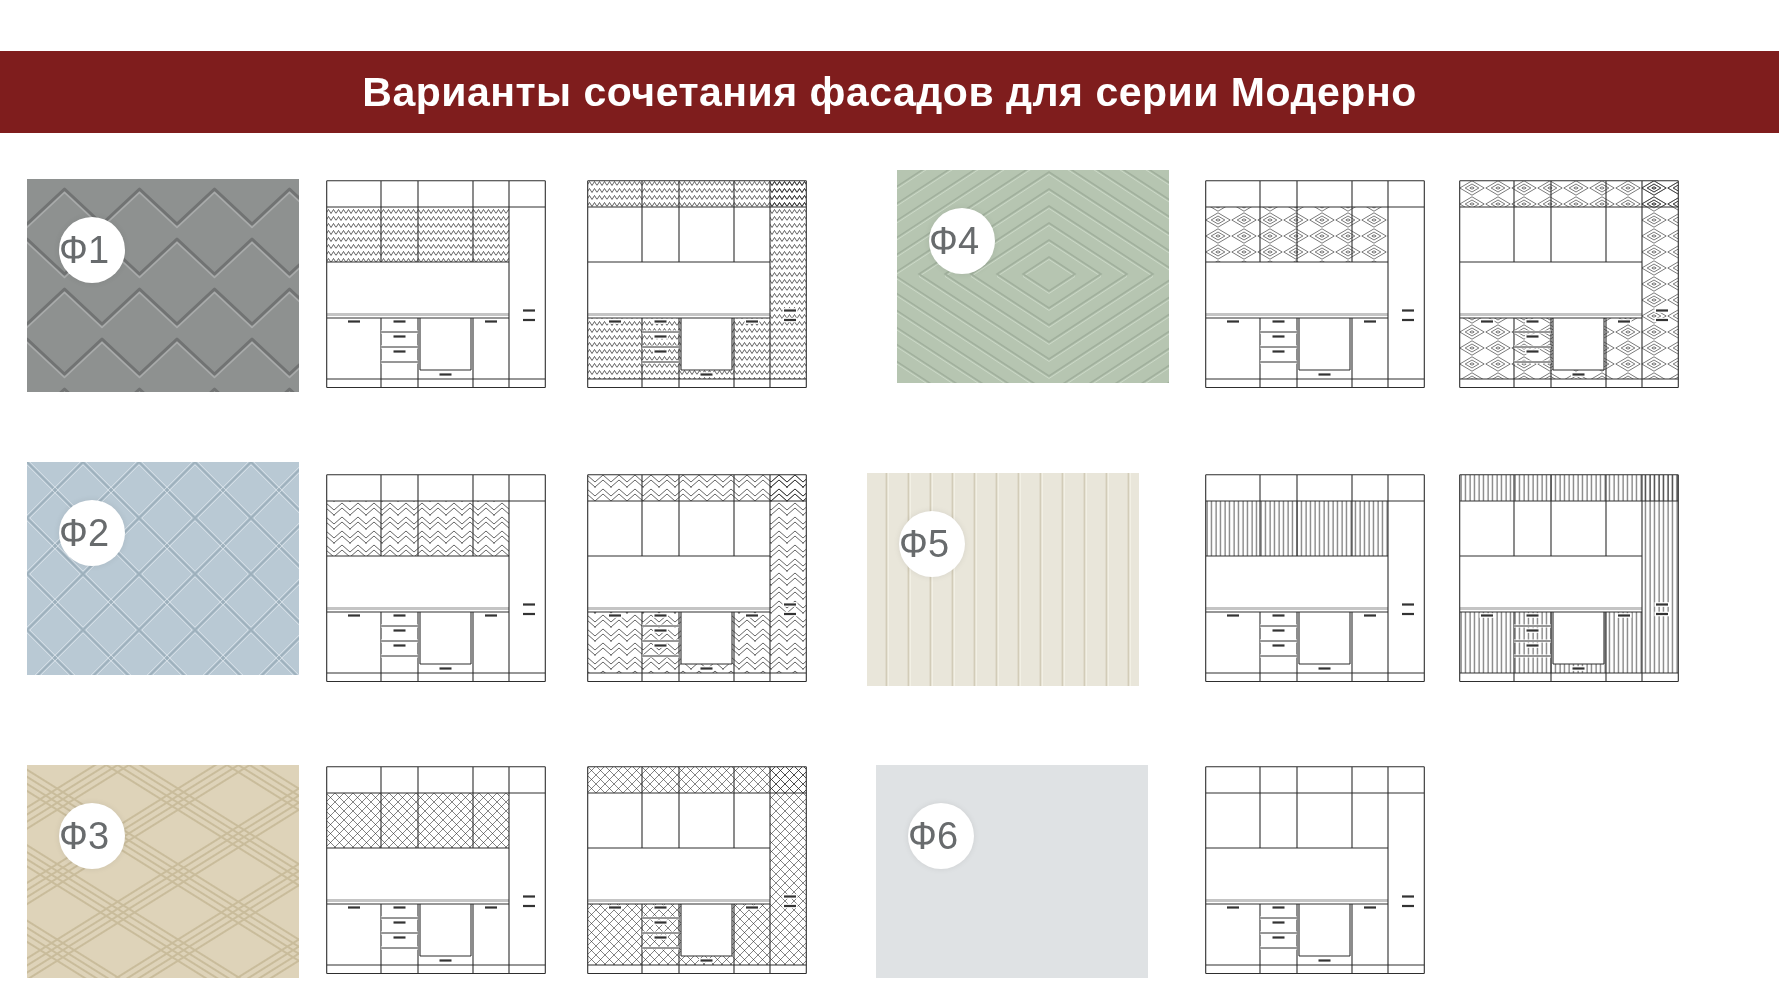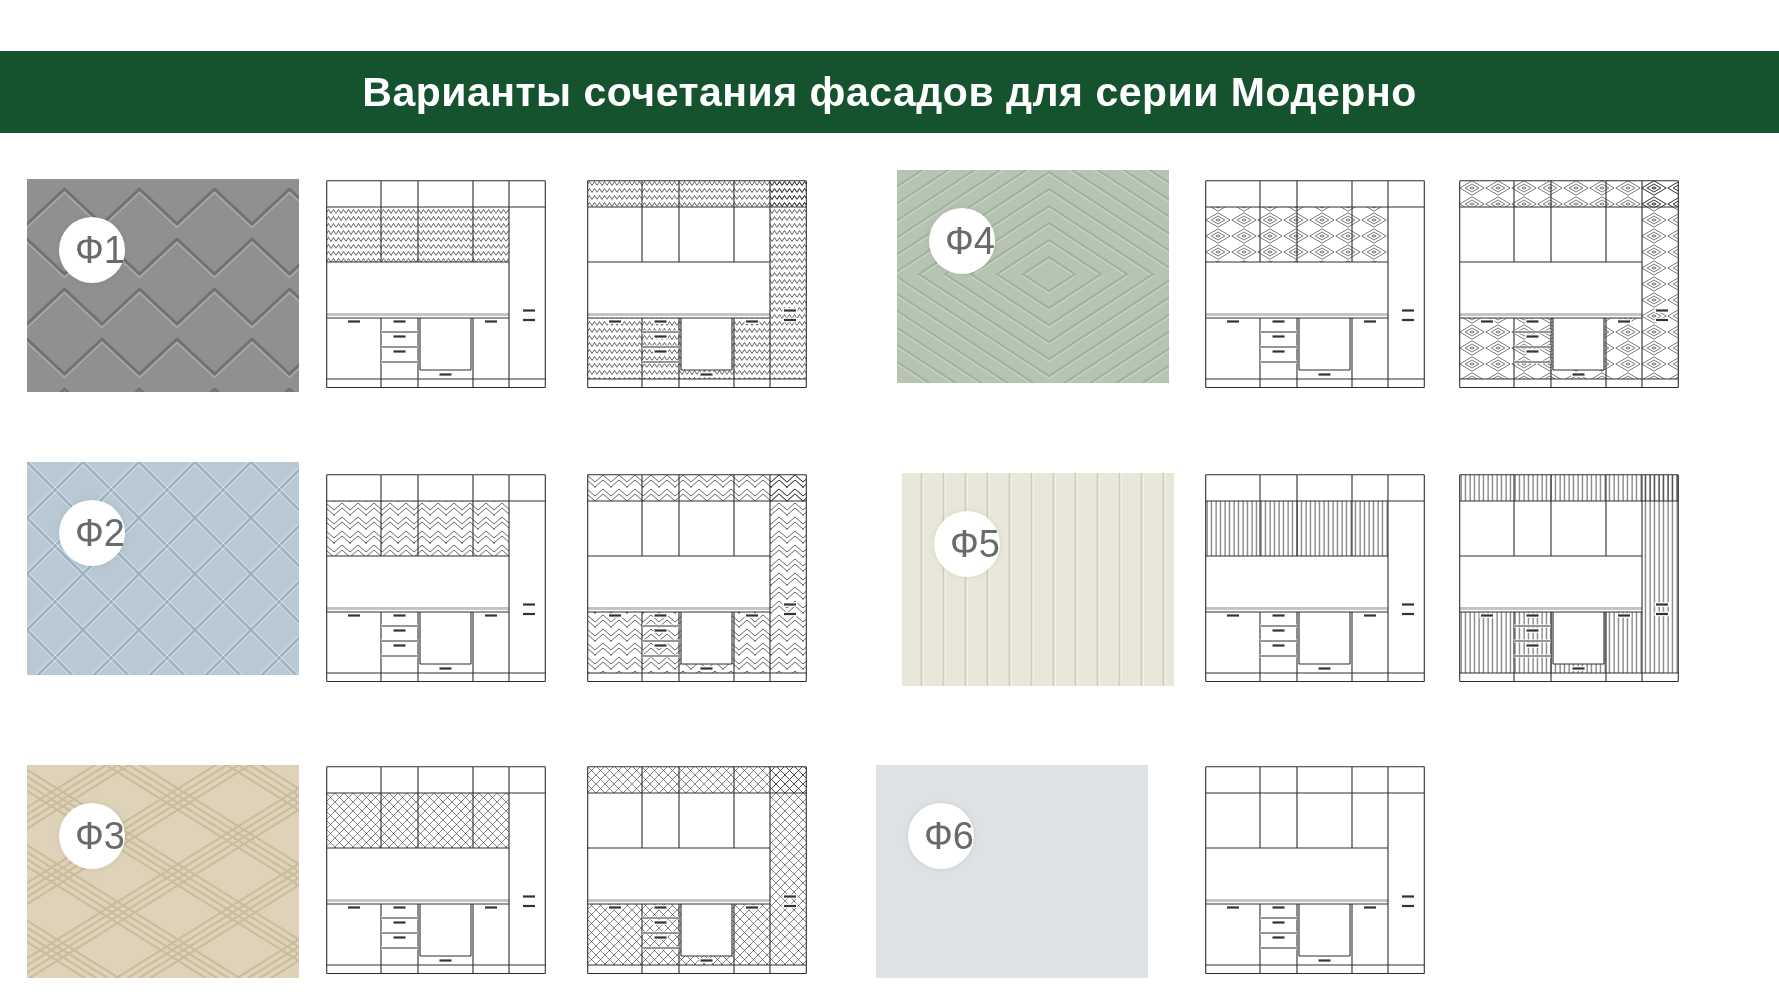--- a/index.html
+++ b/index.html
@@ -1,24 +1,24 @@
 <!DOCTYPE html>
 <html><head>
 <meta charset="utf-8">
 <style>
   html,body{margin:0;padding:0;background:#ffffff;}
   .page{position:relative;width:1779px;height:1000px;background:#ffffff;overflow:hidden;
         font-family:"Liberation Sans", sans-serif;}
-  .banner{position:absolute;left:0;top:51px;width:100%;height:82px;background:#14532d;
+  .banner{position:absolute;left:0;top:51px;width:100%;height:82px;background:#7f1d1d;
           display:flex;align-items:center;justify-content:center;}
   .banner-title{color:#ffffff;font-size:41px;font-weight:600;letter-spacing:0.5px;white-space:nowrap;}
   .swatch{position:absolute;width:272px;height:213px;}
   .swatch-svg{position:absolute;left:0;top:0;display:block;}
   .badge{position:absolute;left:32px;top:38px;width:66px;height:66px;border-radius:50%;
-         background:#ffffff;display:flex;align-items:center;justify-content:flex-end;
+         background:#ffffff;display:flex;align-items:center;justify-content:flex-start;
          box-shadow:0 0 6px rgba(0,0,0,0.08);}
   .badge span{color:#686b6d;font-size:38px;font-weight:500;line-height:1;}
   .kitchen{position:absolute;display:block;}
   .defs-holder{position:absolute;width:0;height:0;}
 </style>
 </head>
 <body>
 
 <div class="page">
 
@@ -276,21 +276,21 @@
         <rect x="195.5" y="128.2" width="15" height="4.6" fill="#ffffff"></rect>
         <rect x="197" y="129.4" width="12" height="2.2" fill="#333333"></rect>
         <rect x="195.5" y="137.7" width="15" height="4.6" fill="#ffffff"></rect>
         <rect x="197" y="138.9" width="12" height="2.2" fill="#333333"></rect>
         <rect x="112" y="192.2" width="15" height="4.6" fill="#ffffff"></rect>
         <rect x="113.5" y="193.4" width="12" height="2.2" fill="#333333"></rect>
       </svg>
   </div>
 
   <div>
-    <div class="swatch" style="left:902px;top:473px">
+    <div class="swatch" style="left:867px;top:473px">
       <svg class="swatch-svg" width="272" height="213">
           <rect x="0" y="0" width="272" height="213" fill="url(#spat-f5)"></rect>
         </svg>
       <div class="badge">
         <span>Ф5</span>
       </div>
     </div>
     <svg class="kitchen" style="left:1205px;top:474px" width="220" height="211" viewBox="0 0 220 211">
         <rect x="0" y="0" width="220" height="211" fill="#ffffff"></rect>
         <rect x="1" y="27" width="182" height="55" fill="url(#pat-f5)"></rect>

